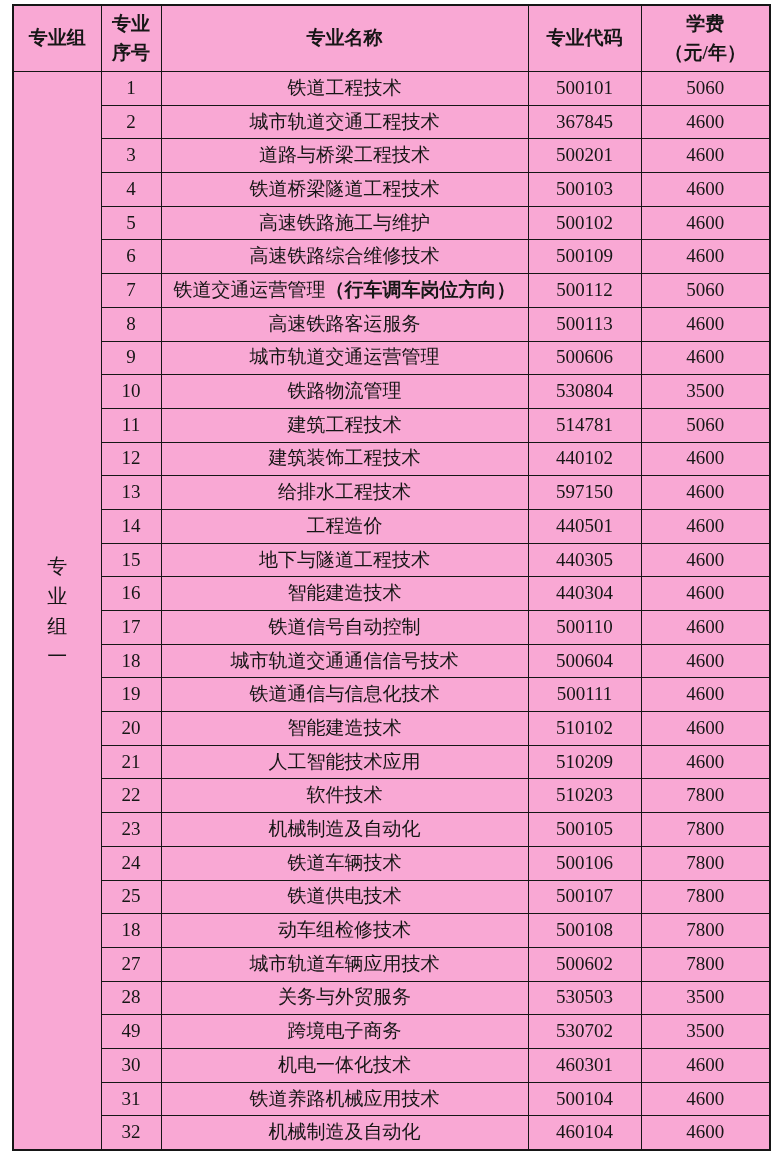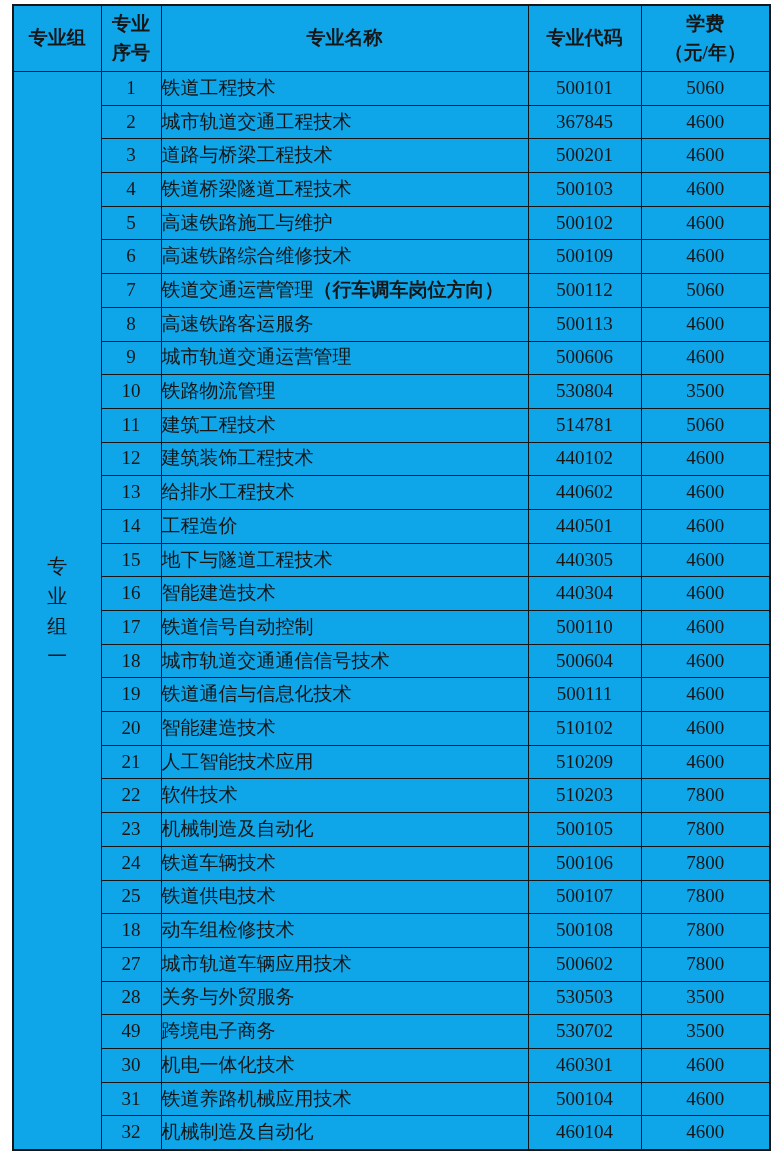--- a/index.html
+++ b/index.html
@@ -16,21 +16,21 @@
     position: relative;
   }
   table.majors {
     border-collapse: collapse;
     table-layout: fixed;
     position: absolute;
     left: 12px;
     top: 4px;
     width: 757px;
     border: 2px solid #161616;
-    background: #0ea5e9;
+    background: #f9a8d4;
   }
   th, td {
     border: 1px solid #161616;
     padding: 0;
     overflow: hidden;
   }
   thead th {
     height: 65px;
     font-size: 19px;
     font-weight: bold;
@@ -41,21 +41,21 @@
   }
   tbody td {
     height: 32.7px;
     font-size: 19px;
     font-weight: normal;
     text-align: center;
     vertical-align: middle;
     line-height: 1.1;
   }
   td.c-name {
-    text-align: left;
+    text-align: center;
     font-family: Liberation Serif, serif;
   }
   td.c-name b {
     font-weight: bold;
   }
   td.group-cell {
     vertical-align: middle;
   }
   .vertical-label {
     display: flex;
@@ -165,21 +165,21 @@
       </tr>
       <tr>
         <td class="c-no">12</td>
         <td class="c-name">建筑装饰工程技术</td>
         <td class="c-code">440102</td>
         <td class="c-fee">4600</td>
       </tr>
       <tr>
         <td class="c-no">13</td>
         <td class="c-name">给排水工程技术</td>
-        <td class="c-code">440602</td>
+        <td class="c-code">597150</td>
         <td class="c-fee">4600</td>
       </tr>
       <tr>
         <td class="c-no">14</td>
         <td class="c-name">工程造价</td>
         <td class="c-code">440501</td>
         <td class="c-fee">4600</td>
       </tr>
       <tr>
         <td class="c-no">15</td>

